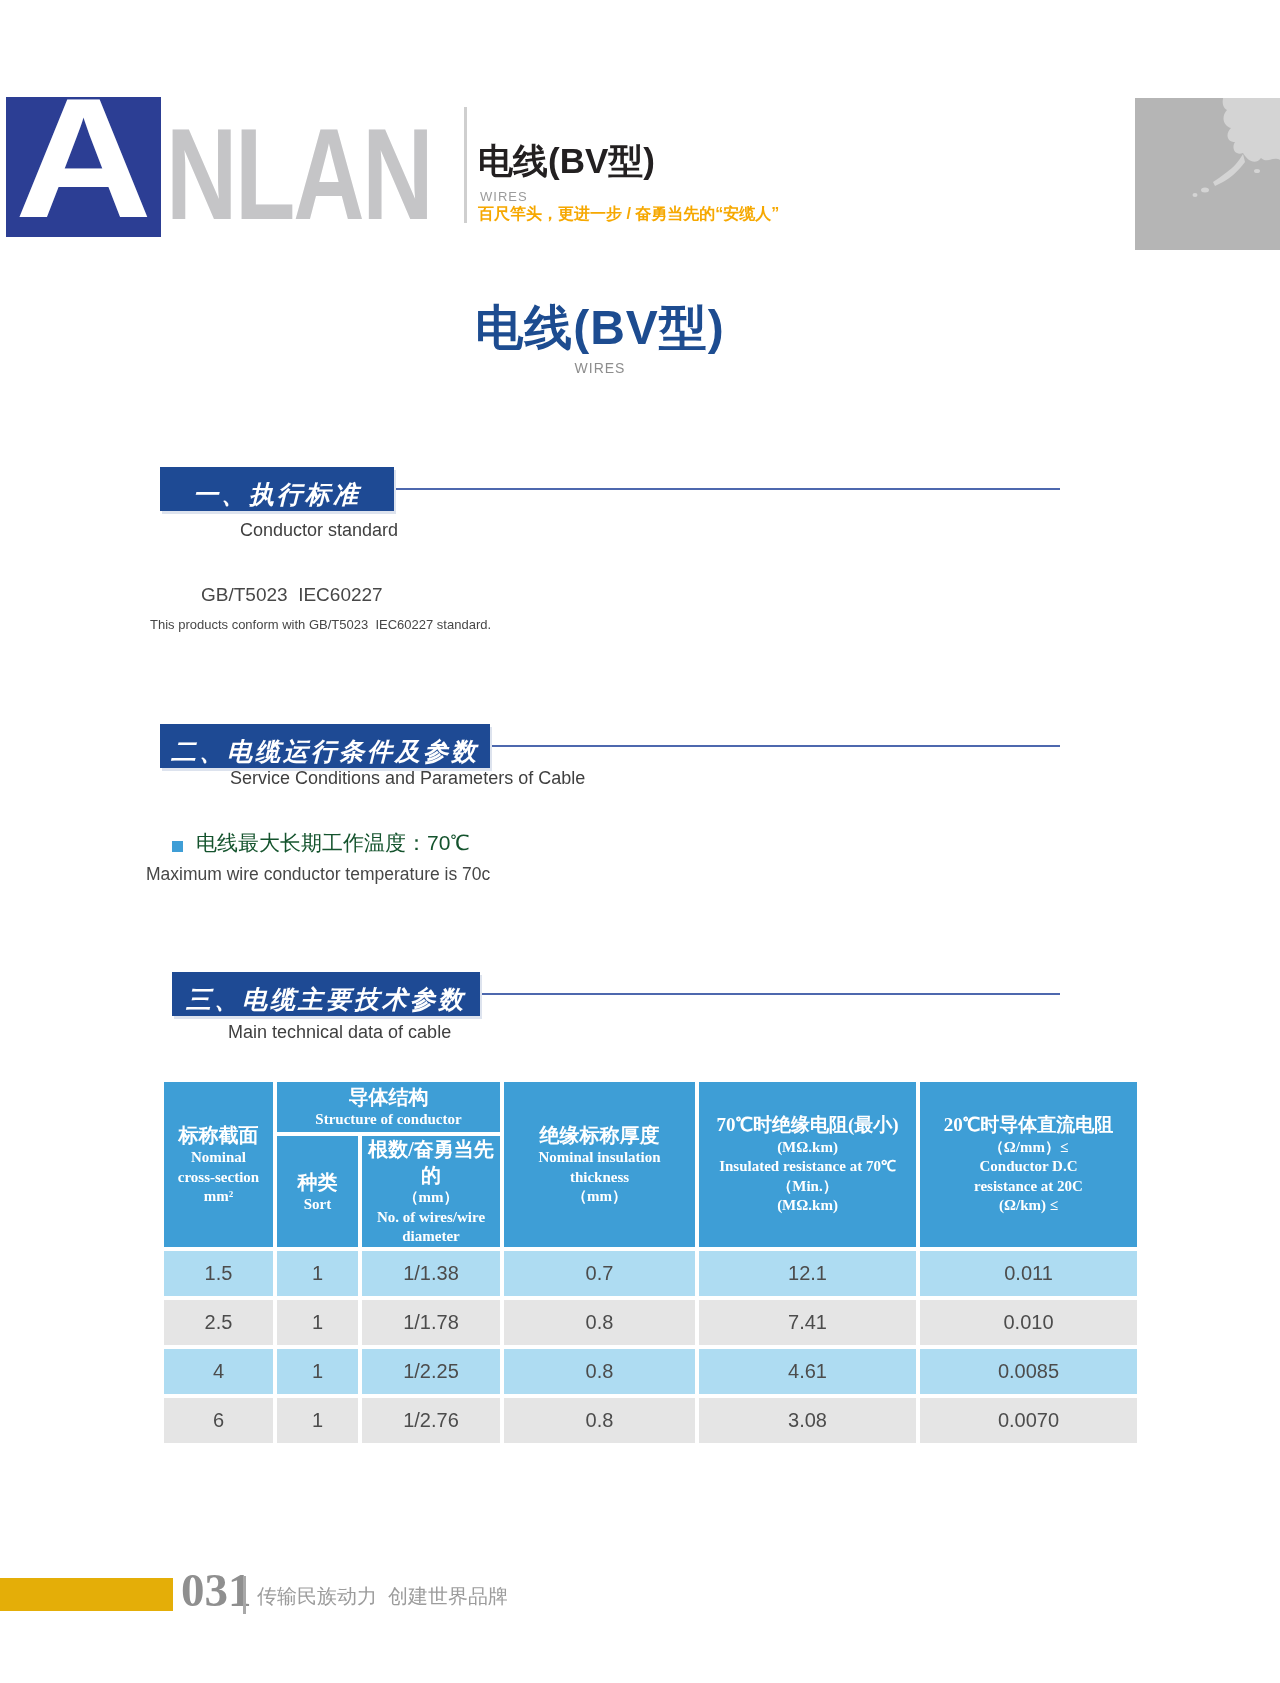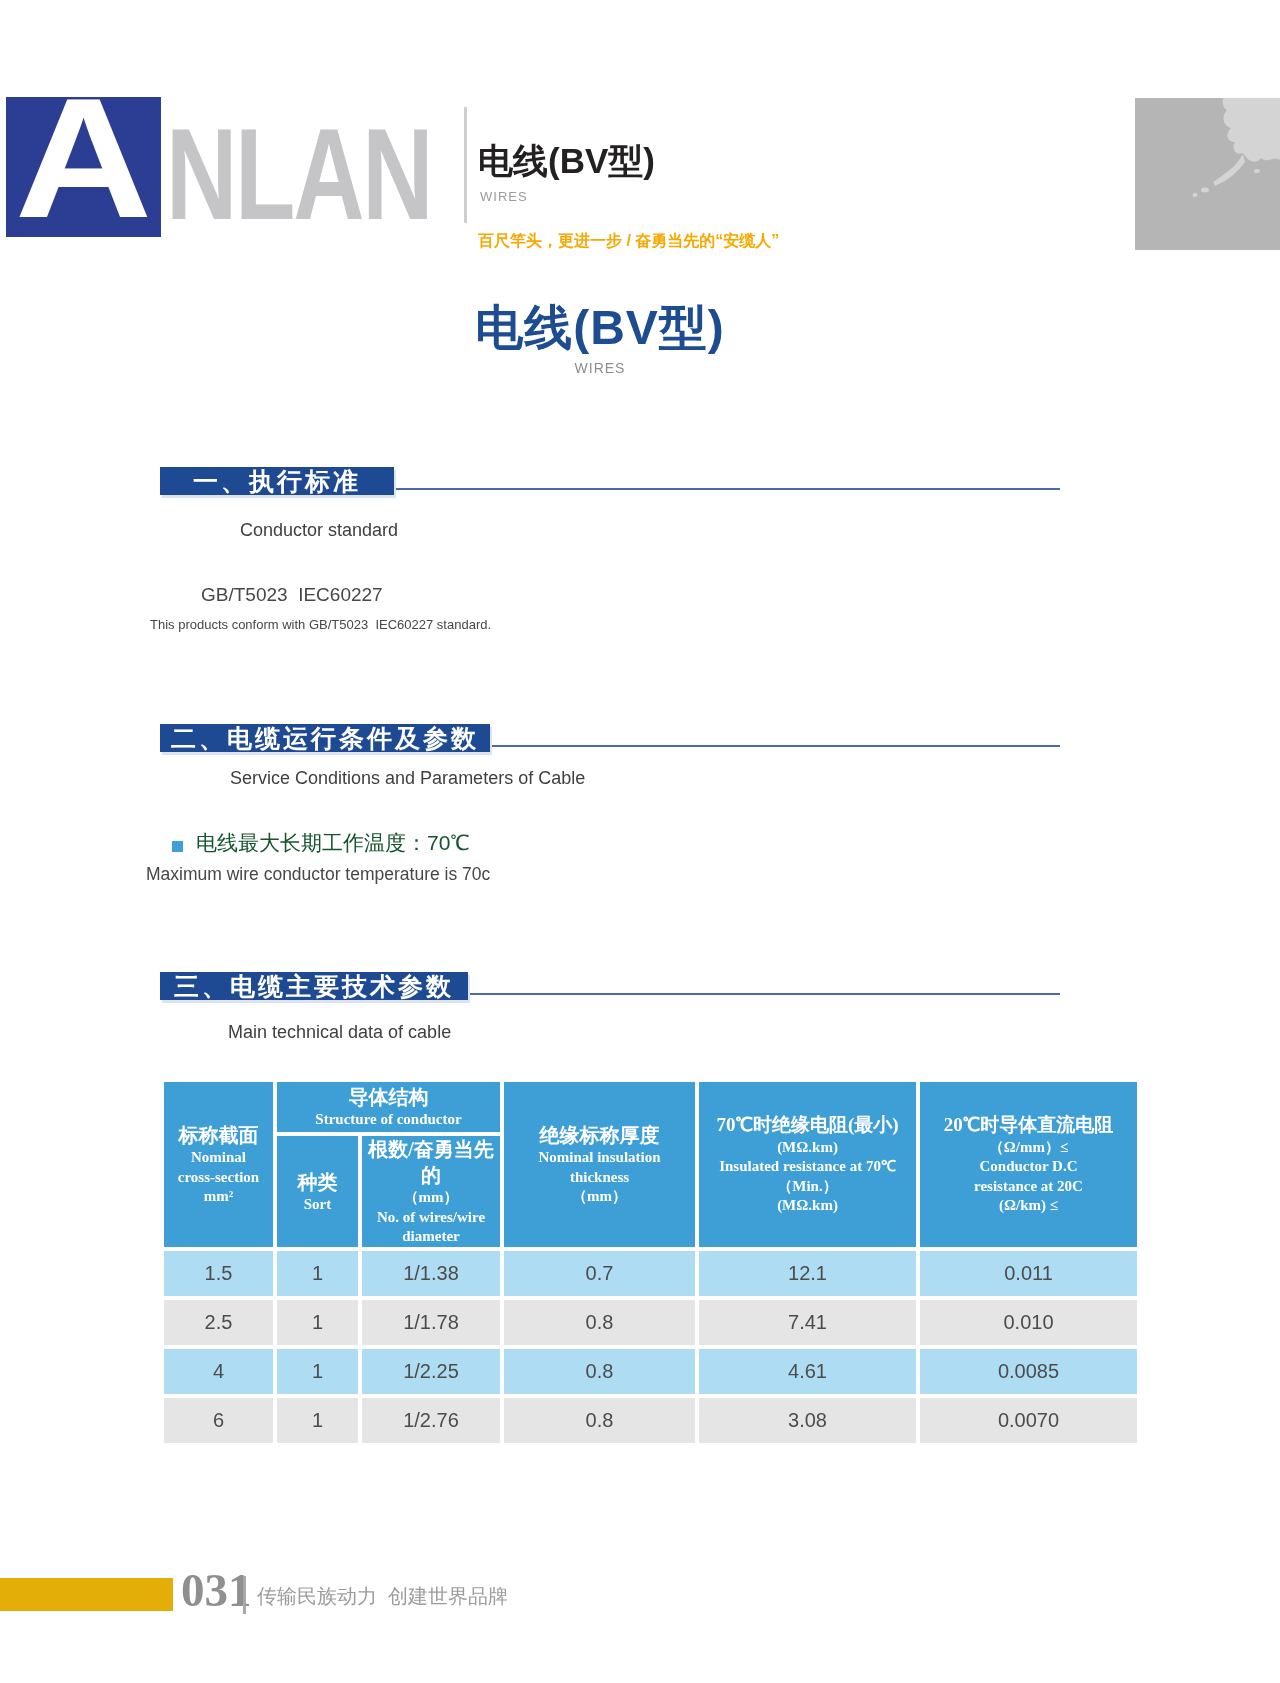--- a/index.html
+++ b/index.html
@@ -18,52 +18,52 @@
   }
   .logo-nlan{
     left:166px;top:109px;
     font:800 130px/1 "Liberation Sans",sans-serif;color:#c5c5c7;
     letter-spacing:-3px;transform:scaleX(0.76);transform-origin:left bottom;
     white-space:nowrap;
   }
   .hdr-divider{left:464px;top:107px;width:3px;height:116px;background:#cfcfcf;}
   .hdr-title{left:478px;top:138px;font-size:35px;font-weight:800;color:#232021;white-space:nowrap;}
   .hdr-wires{left:480px;top:189px;font-size:13px;color:#9b9b9b;letter-spacing:1px;}
-  .hdr-tagline{left:478px;top:204px;font-size:16px;font-weight:bold;color:#f6a800;white-space:nowrap;margin-top:27px;}
+  .hdr-tagline{left:478px;top:204px;font-size:16px;font-weight:bold;color:#f6a800;white-space:nowrap;}
   .map-box{left:1135px;top:98px;width:145px;height:152px;background:#b5b5b5;overflow:hidden;}
 
   
   .main-title{left:0;top:296px;width:1200px;text-align:center;
     font-size:48px;font-weight:800;color:#1d4c90;letter-spacing:1px;}
   .main-sub{left:0;top:360px;width:1200px;text-align:center;
     font-size:14px;color:#8d8d8d;letter-spacing:1px;}
 
   
   .sec-bar{
-    background:#1e4a94;color:#ffffff;height:28px;display:flex;align-items:center;justify-content:center;
-    font-size:25px;font-weight:bold;letter-spacing:3px;box-shadow:2px 3px 0 #dde3ee;white-space:nowrap;
+    background:#1e4a94;color:#ffffff;height:44px;display:flex;align-items:flex-end;justify-content:center;
+    font-size:25px;font-weight:bold;letter-spacing:3px;box-shadow:2px 3px 0 #dde3ee;white-space:nowrap;font-style:italic;
   }
   .sec-rule{height:2px;background:#4d68ae;}
   .sec-sub{font-size:18px;color:#3f3f3f;white-space:nowrap;}
   .body-line{font-size:18px;color:#474747;white-space:pre;}
 
   .s1-bar{left:160px;top:467px;width:234px;}
   .s1-rule{left:394px;top:488px;width:666px;}
   .s1-sub{left:240px;top:520px;}
   .s1-code{left:201px;top:584px;font-size:19px;}
   .s1-conform{left:150px;top:617px;font-size:13px;}
 
   .s2-bar{left:160px;top:724px;width:330px;}
   .s2-rule{left:490px;top:745px;width:570px;}
   .s2-sub{left:230px;top:768px;}
   .bullet-sq{left:172px;top:841px;width:11px;height:11px;background:#3f9ed6;}
   .bullet-cn{left:196px;top:829px;font-size:21px;color:#14532d;white-space:nowrap;}
   .bullet-en{left:146px;top:864px;font-size:17.5px;color:#474747;white-space:nowrap;}
 
-  .s3-bar{left:160px;top:972px;width:308px;}
+  .s3-bar{left:172px;top:972px;width:308px;}
   .s3-rule{left:468px;top:993px;width:592px;}
   .s3-sub{left:228px;top:1022px;}
 
   
   .tech-table{left:160px;top:1078px;}
   table.tt{table-layout:fixed;width:977px;border-collapse:collapse;}
   table.tt th, table.tt td{border:4px solid #ffffff;padding:0;text-align:center;vertical-align:middle;}
   table.tt th{
     background:#3e9ed6;color:#ffffff;
     font-family:"Liberation Serif",serif;font-weight:bold;line-height:1.3;

